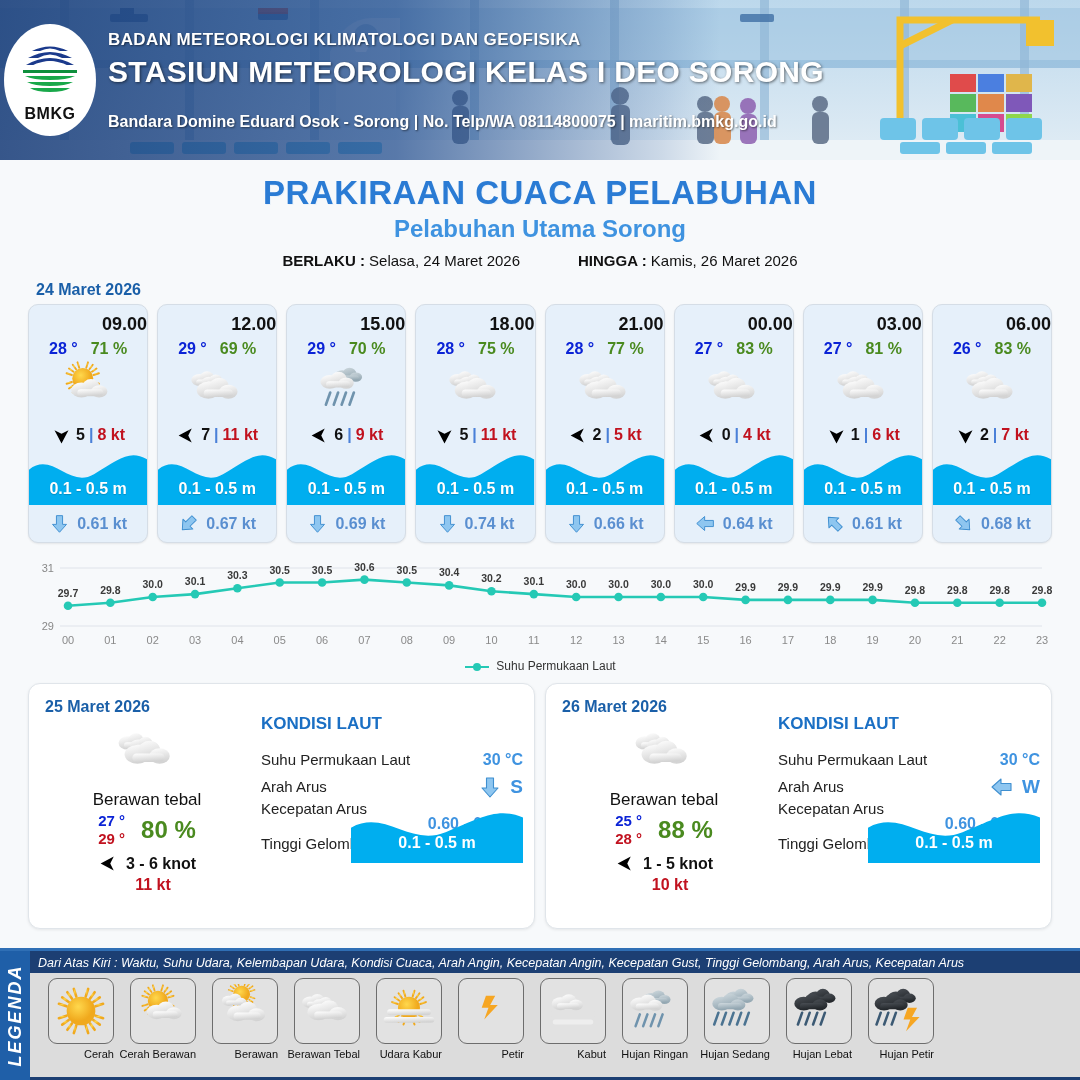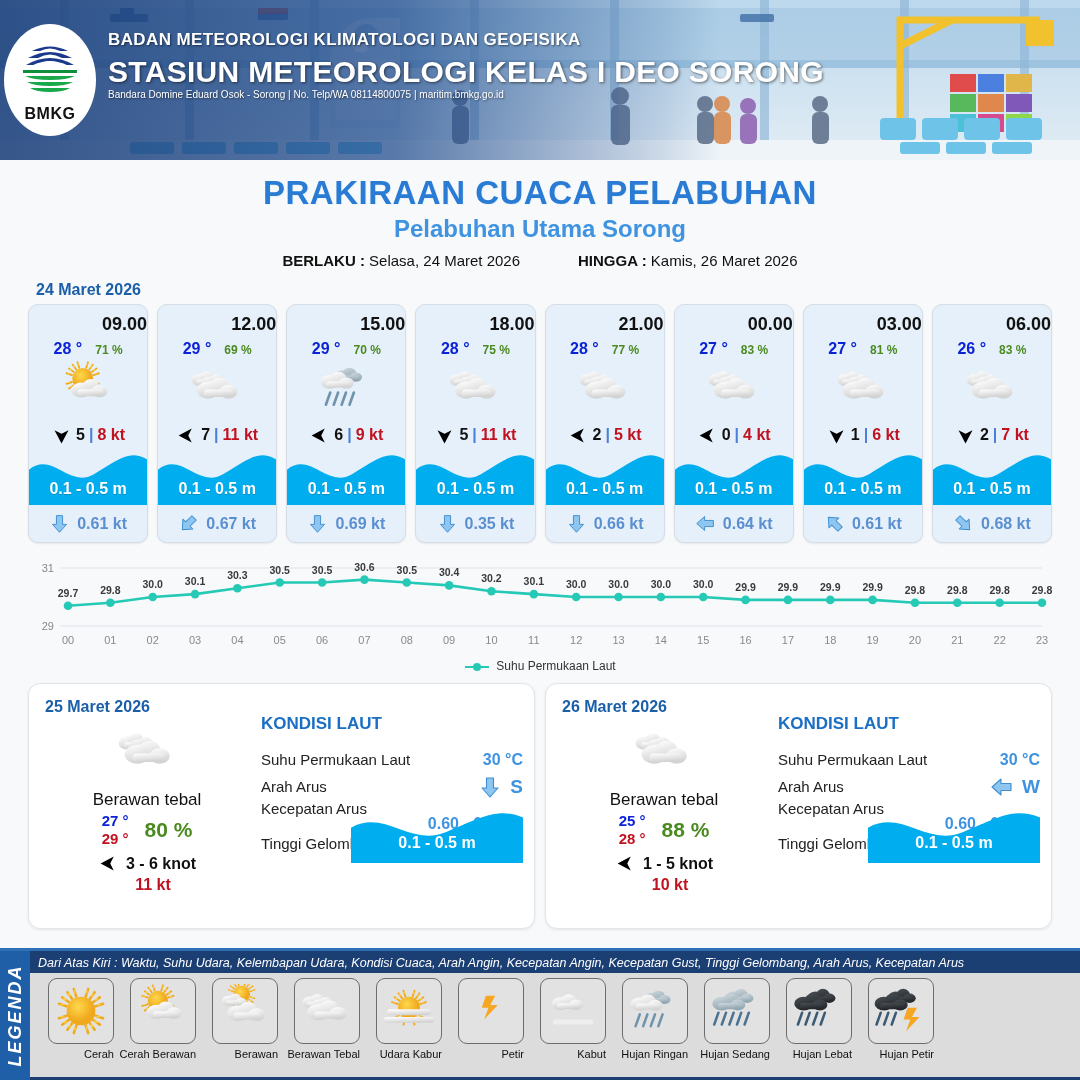--- a/index.html
+++ b/index.html
@@ -26,21 +26,21 @@
   .logo-wrap {
     position:absolute; left:4px; top:24px; width:92px; height:112px;
     background:#fff; border-radius:50%;
     display:flex; flex-direction:column; align-items:center; justify-content:center;
   }
   .logo-mark { width:62px; height:66px; }
   .logo-text { font-size:16px; font-weight:bold; color:#111; letter-spacing:.5px; margin-top:1px;}
   .hdr-texts { position:absolute; left:108px; top:30px; color:#fff; }
   .hdr-l1 { font-size:17px; font-weight:bold; letter-spacing:.4px; text-shadow:1px 1px 2px rgba(0,0,0,.5); }
   .hdr-l2 { font-size:30px; font-weight:bold; letter-spacing:.3px; margin-top:5px; text-shadow:1px 1px 3px rgba(0,0,0,.55); white-space:nowrap;}
-  .hdr-l3 { font-size:10px; margin-top:0; text-shadow:1px 1px 2px rgba(0,0,0,.5); }
+  .hdr-l3 { font-size:16px; margin-top:24px; text-shadow:1px 1px 2px rgba(0,0,0,.5);font-weight:bold; }
 
   
   .title-block { text-align:center; margin-top:14px; }
   .t-main { font-size:33px; font-weight:bold; color:#2a7bd4; letter-spacing:.5px;
             text-shadow:1px 1px 0 #eaf2fa; }
   .t-sub  { font-size:24px; font-weight:bold; color:#3f93e0; margin-top:3px; }
   .t-range { margin-top:9px; font-size:15px; color:#111; display:flex; justify-content:center; gap:58px;}
   .t-range b { font-weight:bold; }
   .t-range span.val { font-weight:normal; }
 
@@ -51,21 +51,21 @@
   .cards { display:flex; gap:9px; padding:0 28px; }
   .card {
     width:128px; background:#e6f0fa;
     border:1px solid #d5dde6; border-radius:10px;
     overflow:hidden; position:relative;
     box-shadow:0 1px 2px rgba(0,0,0,.08);
   }
   .c-time { text-align:right; font-size:18px; font-weight:bold; color:#111; padding-top:9px; }
   .c-th { display:flex; justify-content:center; align-items:baseline; gap:13px; margin-top:5px; }
   .c-temp { font-size:16px; font-weight:bold; color:#0b23d6; }
-  .c-hum  { font-size:12px; font-weight:bold; color:#4a8a1f; }
+  .c-hum  { font-size:16px; font-weight:bold; color:#4a8a1f; }
   .c-icon { height:58px; display:flex; align-items:center; justify-content:center; margin-top:2px; }
   .c-wind { display:flex; align-items:center; justify-content:center; gap:4px; height:30px; margin-top:2px;}
   .c-wdir { font-size:16px; font-weight:bold; color:#111; }
   .c-bar { color:#4a80d8; font-size:16px; font-weight:bold; }
   .c-wspd { font-size:16px; font-weight:bold; color:#c1121f; }
   .c-wave-wrap { position:relative; height:57px; margin-top:-2px; }
   .c-wave-svg { position:absolute; left:0; top:0; width:100%; height:57px; display:block; }
   .c-wave-txt {
     position:absolute; left:0; right:0; bottom:7px; text-align:center;
     font-size:16px; font-weight:bold; color:#fff; text-shadow:0 1px 1px rgba(0,0,0,.18);
@@ -89,21 +89,21 @@
     position:relative; padding:14px 16px;
   }
   .d-date { font-size:16px; font-weight:bold; color:#1a5fa8; }
   .d-left { position:absolute; left:18px; top:38px; width:200px; text-align:center; }
   .d-icon { height:62px; display:flex; align-items:center; justify-content:center; }
   .d-cond { font-size:17px; color:#111; margin-top:6px; }
   .d-temps { display:flex; align-items:center; justify-content:center; gap:16px; margin-top:2px;}
   .d-tcol { display:flex; flex-direction:column; align-items:flex-start; line-height:1.18;}
   .d-tmin { font-size:15px; font-weight:bold; color:#0b23d6; }
   .d-tmax { font-size:15px; font-weight:bold; color:#c1121f; }
-  .d-hum { font-size:21px; font-weight:bold; color:#4a8a1f; }
+  .d-hum { font-size:24px; font-weight:bold; color:#4a8a1f; }
   .d-wind { display:flex; align-items:center; justify-content:center; gap:7px; margin-top:6px;}
   .d-wtxt { font-size:16px; font-weight:bold; color:#111; }
   .d-gust { font-size:16px; font-weight:bold; color:#c1121f; margin-top:2px; margin-left:12px;}
 
   .d-right { position:absolute; left:232px; top:30px; width:262px; }
   .d-secttl { font-size:17px; font-weight:bold; color:#1a6fc4; margin-bottom:12px; }
   .d-row { display:flex; justify-content:space-between; align-items:center; min-height:27px;}
   .d-lbl { font-size:15px; color:#222; }
   .d-val { font-size:16px; font-weight:bold; color:#3f93e0; }
   .d-dir { display:flex; align-items:center; gap:8px; }
@@ -570,21 +570,21 @@
     <path d="M0 21.66 C 25.6 2.85, 43.52 41.04, 70.4 26.220000000000002 S 108.8 1.1400000000000001, 128 11.4 L 128 57 L 0 57 Z" fill="#00aeef"></path>
   </svg>
       <div class="c-wave-txt">0.1 - 0.5 m</div>
     </div>
     <div class="c-cur">
       <svg viewBox="0 0 24 24" width="21" height="21">
     <g transform="rotate(0 12 12)">
       <path d="M12 22 L4 13 L8.5 13 L8.5 3 L15.5 3 L15.5 13 L20 13 Z" fill="#8ec6f0" stroke="#3f8fd0" stroke-width="1.1" stroke-linejoin="round"></path>
     </g>
         </svg>
-      <span class="c-cur-txt">0.35 kt</span>
+      <span class="c-cur-txt">0.74 kt</span>
     </div>
     </div>
     <div class="card">
     <div class="c-time">21.00</div>
     <div class="c-th">
       <span class="c-temp">28 °</span>
       <span class="c-hum">77 %</span>
     </div>
     <div class="c-icon">
         <svg viewBox="0 0 64 64" width="56" height="56">

